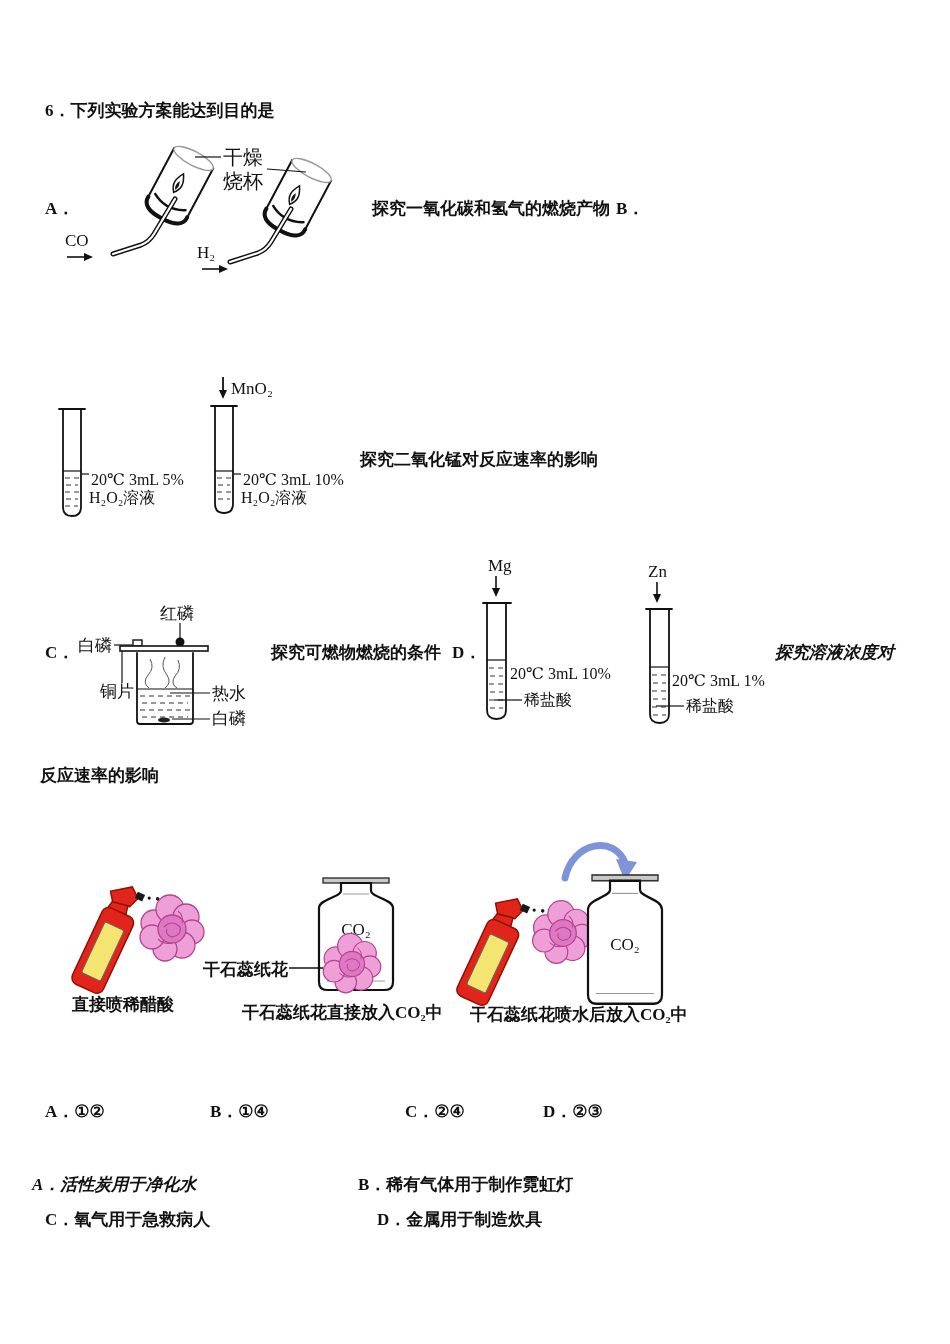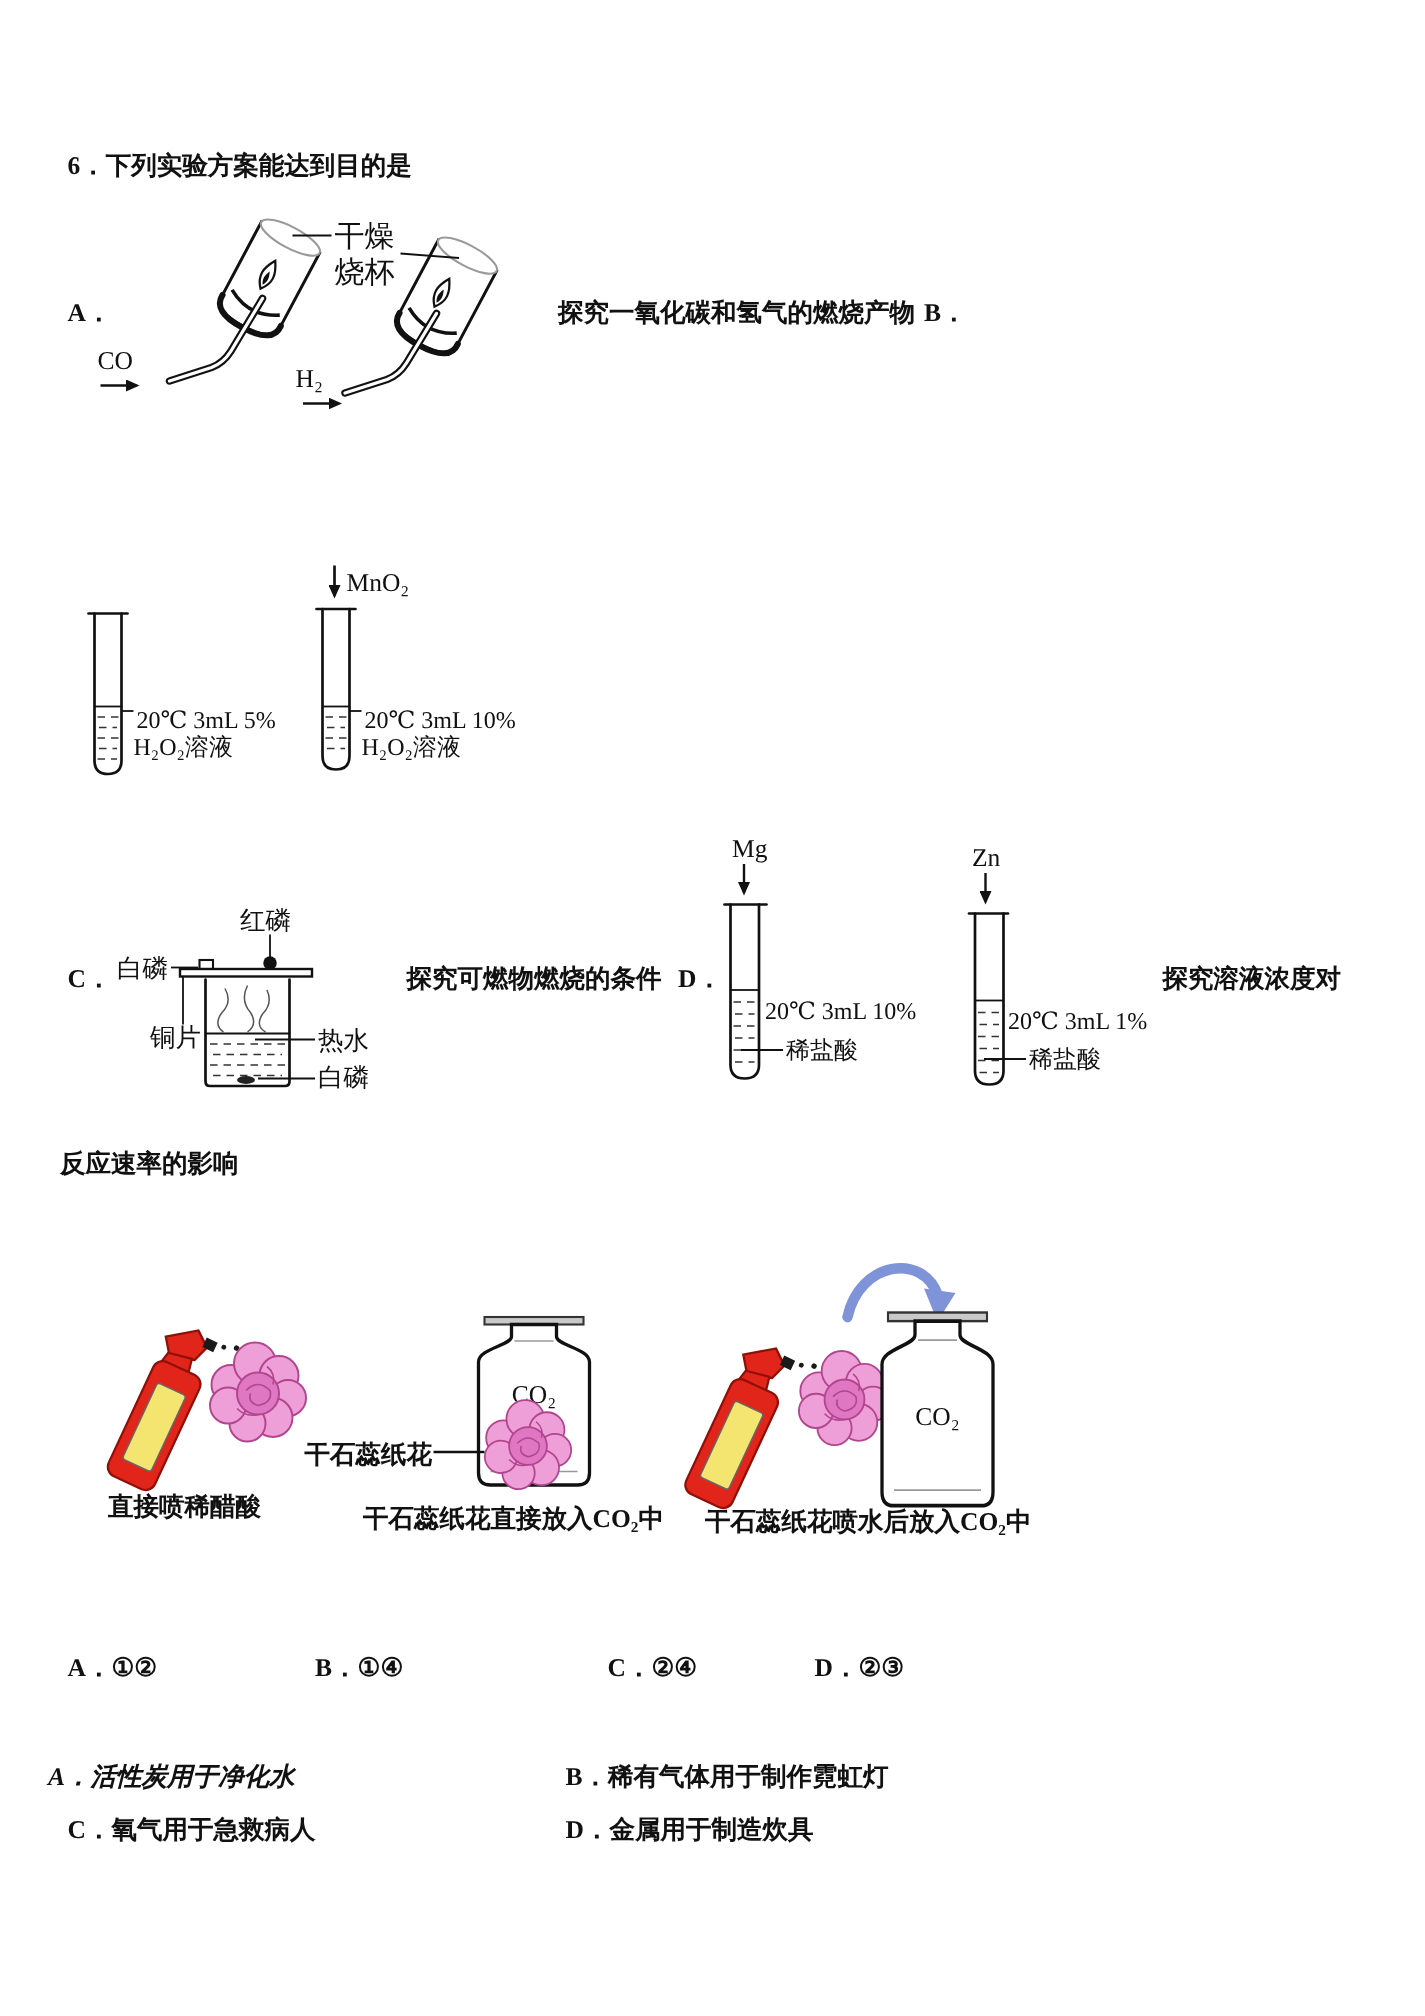--- a/index.html
+++ b/index.html
@@ -105,20 +105,21 @@
       <line class="dash" x1="163" y1="113" x2="175" y2="113"></line>
       <line class="dash" x1="162" y1="120" x2="176" y2="120"></line>
       <line class="dash" x1="163" y1="127" x2="175" y2="127"></line>
       <line class="ln" x1="178" y1="102" x2="186" y2="102"></line>
     </g>
     <line class="ln" x1="168" y1="5" x2="168" y2="25" marker-end="url(#ah)" style="stroke-width:1.8"></line>
     <text class="st17" x="176" y="22">MnO₂</text>
     <text class="st16" x="188" y="113">20℃ 3mL 10%</text>
     <text class="st16" x="186" y="131">H₂O₂溶液</text>
   </svg>
+  <div class="abs cap" style="left:360px;top:448px;">探究二氧化锰对反应速率的影响</div>
 
   <div class="abs optletter" style="left:45px;top:641px;">C．</div>
   <svg class="abs" style="left:70px;top:593px;" width="205" height="145" viewBox="0 0 205 145">
     <text class="st17" x="90" y="26">红磷</text>
     <line class="ln" x1="110" y1="30" x2="110" y2="45"></line>
     <circle cx="110" cy="49" r="4.5" fill="#111"></circle>
     <text class="st17" x="8" y="58">白磷</text>
     <line class="ln" x1="44" y1="52" x2="62" y2="52"></line>
     <rect x="63" y="47" width="9" height="6" fill="#fff" stroke="#111" stroke-width="1.4"></rect>
     <rect x="50" y="53" width="88" height="5" fill="#fff" stroke="#111" stroke-width="1.6"></rect>
@@ -171,21 +172,21 @@
       <line class="dash" x1="173" y1="130" x2="186" y2="130"></line>
       <line class="dash" x1="172" y1="138" x2="187" y2="138"></line>
       <line class="dash" x1="173" y1="146" x2="186" y2="146"></line>
       <line class="dash" x1="172" y1="154" x2="187" y2="154"></line>
       <line class="dash" x1="173" y1="162" x2="186" y2="162"></line>
     </g>
     <text class="st16" x="192" y="133">20℃ 3mL 1%</text>
     <line class="ln" x1="176" y1="153" x2="204" y2="153"></line>
     <text class="st16" x="206" y="158">稀盐酸</text>
   </svg>
-  <div class="abs cap" style="left:775px;top:641px;">探究溶液浓度对</div>
+  <div class="abs cap" style="left:775px;top:641px;font-style:italic;">探究溶液浓度对</div>
   <div class="abs cap" style="left:40px;top:764px;">反应速率的影响</div>
 
 
   <svg class="abs" style="left:55px;top:833px;" width="715" height="200" viewBox="0 0 715 200">
     <defs>
       <g id="spray-bottle">
         <path class="f-red" d="M-4,2 L14,-11 L24,-3 L20,8 L4,13 Z"></path>
         <rect class="f-darkbit" x="21" y="-9" width="8" height="7"></rect>
         <path class="f-darkbit" d="M6,11 L1,24 L8,26 L11,13 Z"></path>
         <path class="f-red" d="M2,11 L18,8 L20,18 L0,20 Z"></path>
@@ -243,17 +244,17 @@
 
 
   <div class="abs optrow" style="left:45px;top:1100px;width:860px;font-size:17px;font-weight:bold;">
     <span style="position:absolute;left:0;"><span>A．</span><span>①②</span></span>
     <span style="position:absolute;left:165px;"><span>B．</span><span>①④</span></span>
     <span style="position:absolute;left:332px;margin-left:28px;"><span>C．</span><span>②④</span></span>
     <span style="position:absolute;left:498px;"><span>D．</span><span>②③</span></span>
   </div>
 
   <div class="abs stem" style="left:32px;top:1173px;font-style:italic;"><span>A．</span><span>活性炭用于净化水</span></div>
-  <div class="abs stem" style="left:377px;top:1173px;"><span>B．</span><span>稀有气体用于制作霓虹灯</span></div>
+  <div class="abs stem" style="left:358px;top:1173px;"><span>B．</span><span>稀有气体用于制作霓虹灯</span></div>
   <div class="abs stem" style="left:45px;top:1208px;"><span>C．</span><span>氧气用于急救病人</span></div>
   <div class="abs stem" style="left:377px;top:1208px;"><span>D．</span><span>金属用于制造炊具</span></div>
 
 </div>
 
 </body></html>

